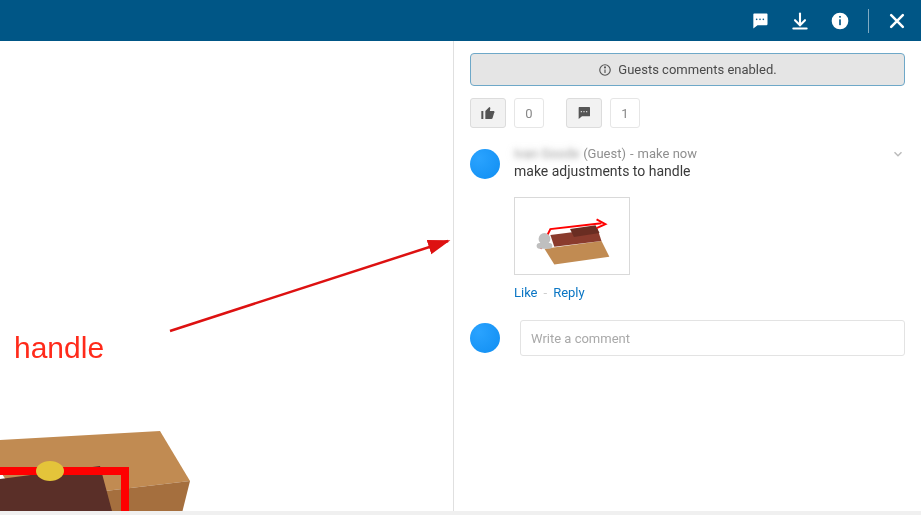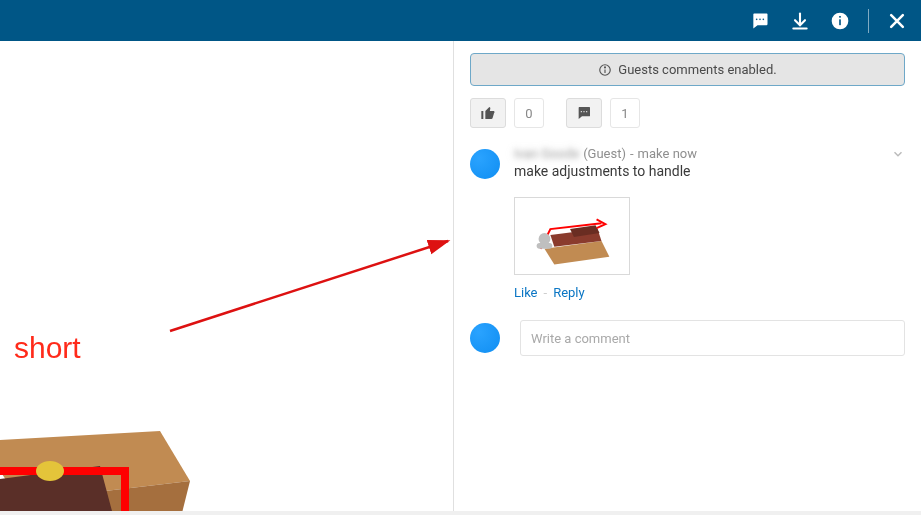--- a/index.html
+++ b/index.html
@@ -244,21 +244,21 @@
   <div class="top-icon">
     <svg width="20" height="20" viewBox="0 0 24 24" fill="none" stroke="currentColor" stroke-width="3" stroke-linecap="round">
         <path d="M5 5l14 14M19 5L5 19"></path>
       </svg>
   </div>
 </div>
 
 <div class="body">
 
   <div class="viewer">
-    <span class="annot-short">short</span>
+    <span class="annot-short">handle</span>
 
     <svg class="arrow-svg" width="300" height="120">
       <defs>
         <marker id="ah" markerWidth="10" markerHeight="10" refX="8" refY="3" orient="auto">
           <path d="M0,0 L9,3 L0,6 Z" fill="#d11"></path>
         </marker>
       </defs>
       <line x1="10" y1="110" x2="288" y2="20" stroke="#d11" stroke-width="2.5" marker-end="url(#ah)"></line>
     </svg>
 

